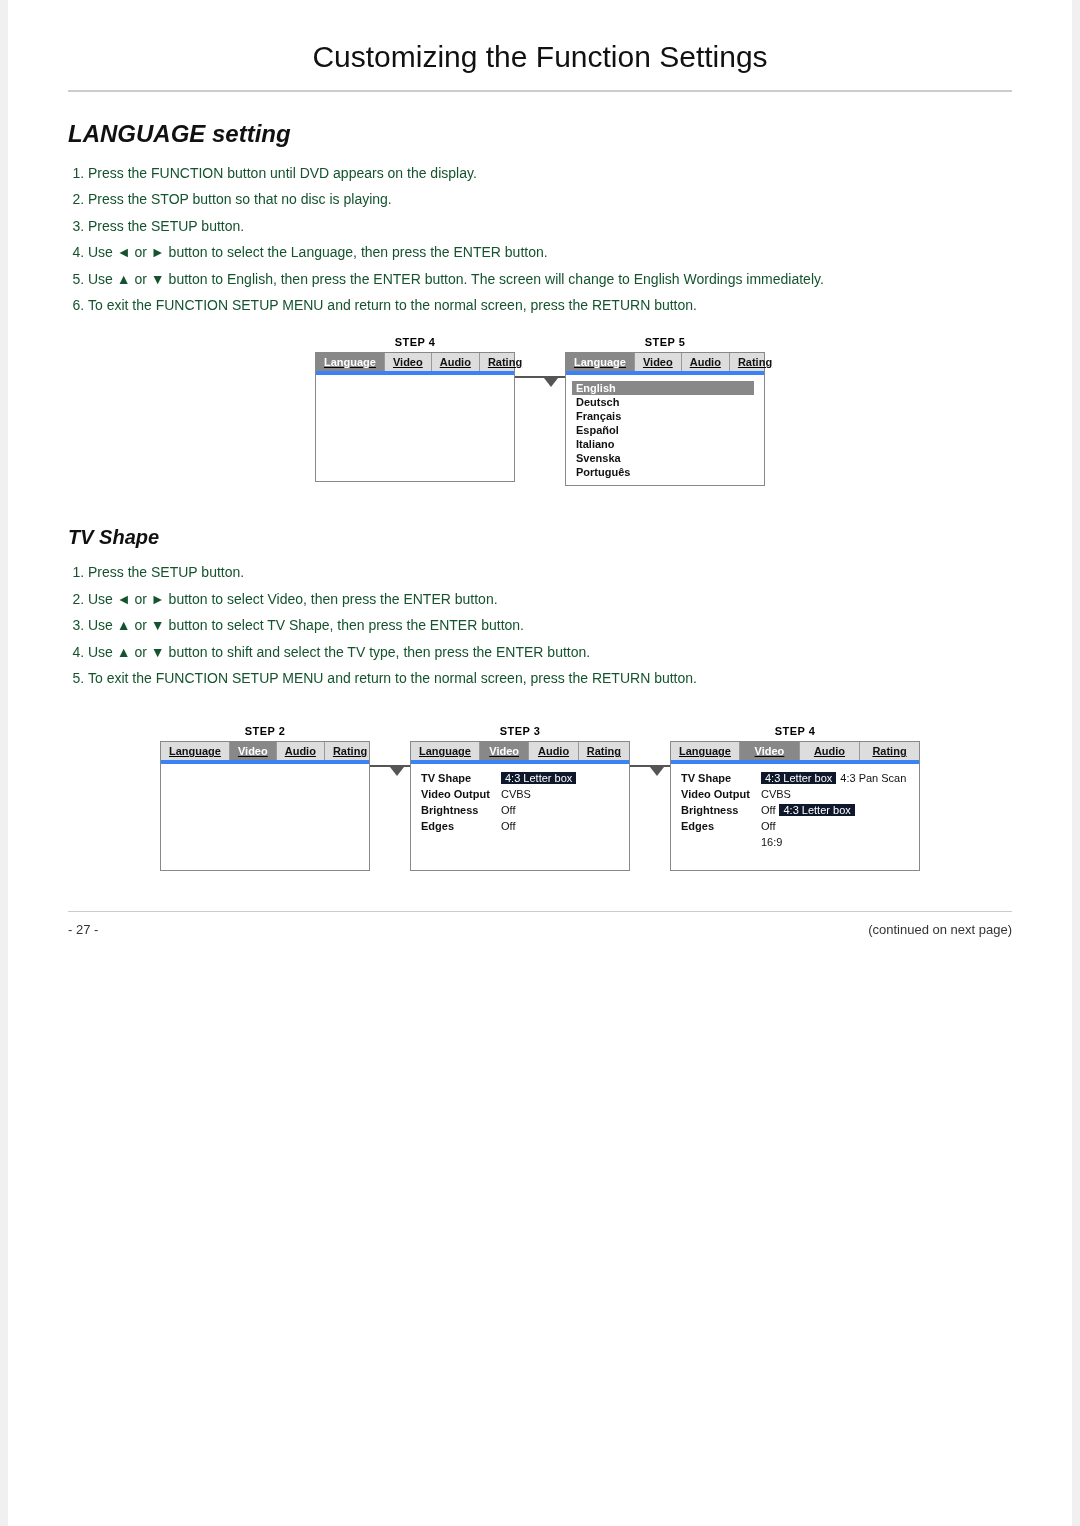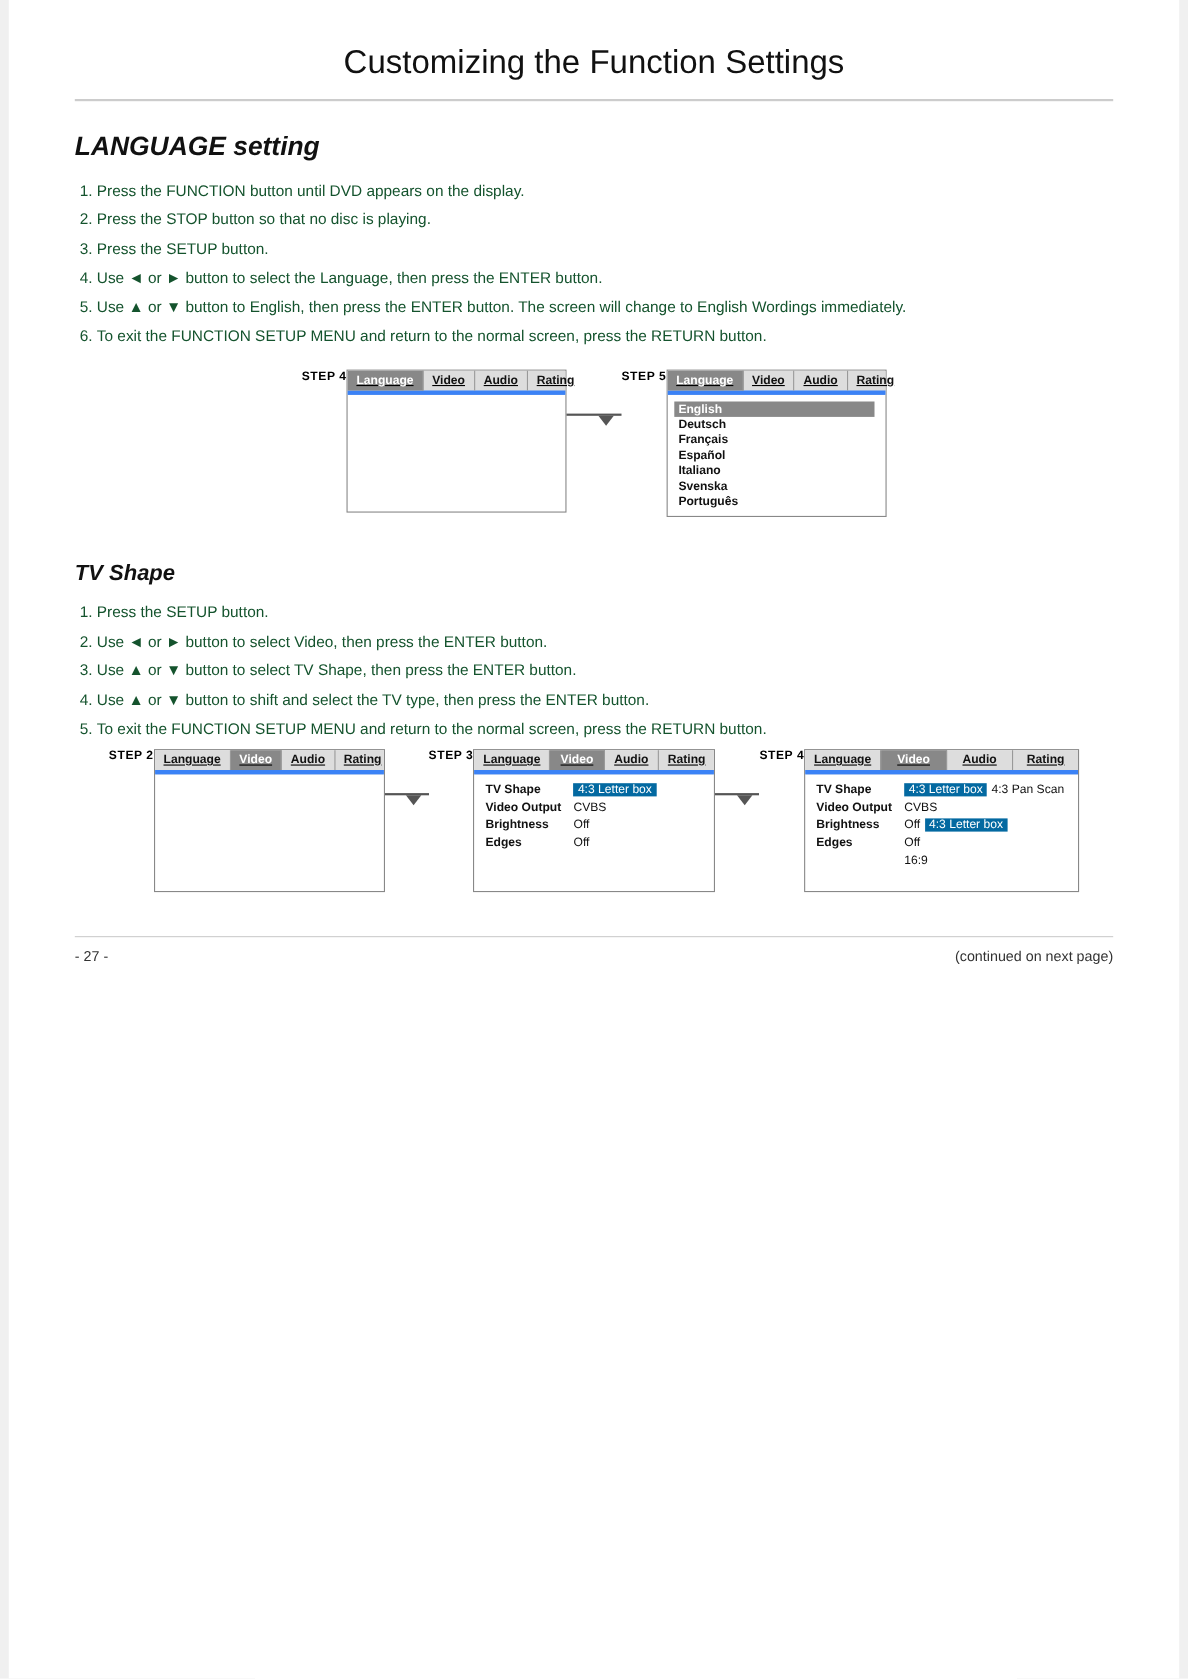--- a/index.html
+++ b/index.html
@@ -127,32 +127,33 @@
       font-weight: bold;
       color: #111;
       width: 80px;
       flex-shrink: 0;
     }
     .menu-row-value {
       font-size: 11px;
       color: #111;
     }
     .menu-row-value.highlight {
-      background: #0369a1;
+      background: #0f172a;
       color: #fff;
       padding: 0 4px;
     }
     .menu-row-values {
       display: flex;
       gap: 4px;
       flex-wrap: wrap;
     }
     .step-col {
       display: flex;
-      flex-direction: row;
+      flex-direction: column;
+      align-items: center;
     }
   </style>
 </head>
 <body>
 
 <div class="page">
   <h1 class="page-title">Customizing the Function Settings</h1>
 
   <div>
     <h2 class="section-title">LANGUAGE setting</h2>
@@ -217,21 +218,21 @@
     <div class="instructions">
       <ol>
         <li>Press the SETUP button.</li>
         <li>Use ◄ or ► button to select Video, then press the ENTER button.</li>
         <li>Use ▲ or ▼ button to select TV Shape, then press the ENTER button.</li>
         <li>Use ▲ or ▼ button to shift and select the TV type, then press the ENTER button.</li>
         <li>To exit the FUNCTION SETUP MENU and return to the normal screen, press the RETURN button.</li>
       </ol>
     </div>
 
-    <div style="display:flex; justify-content:center; margin-top:8px; margin-bottom:20px; align-items:flex-start; gap:0;">
+    <div style="display:flex; justify-content:center; margin-top:36px; margin-bottom:20px; align-items:flex-start; gap:0;">
 
       <div class="step-col">
         <div class="step-label" style="text-align:center;">STEP 2</div>
         <div class="menu-box" style="width:210px;">
           <div class="menu-header">
             <div class="menu-header-item">Language</div>
             <div class="menu-header-item active">Video</div>
             <div class="menu-header-item">Audio</div>
             <div class="menu-header-item">Rating</div>
           </div>

